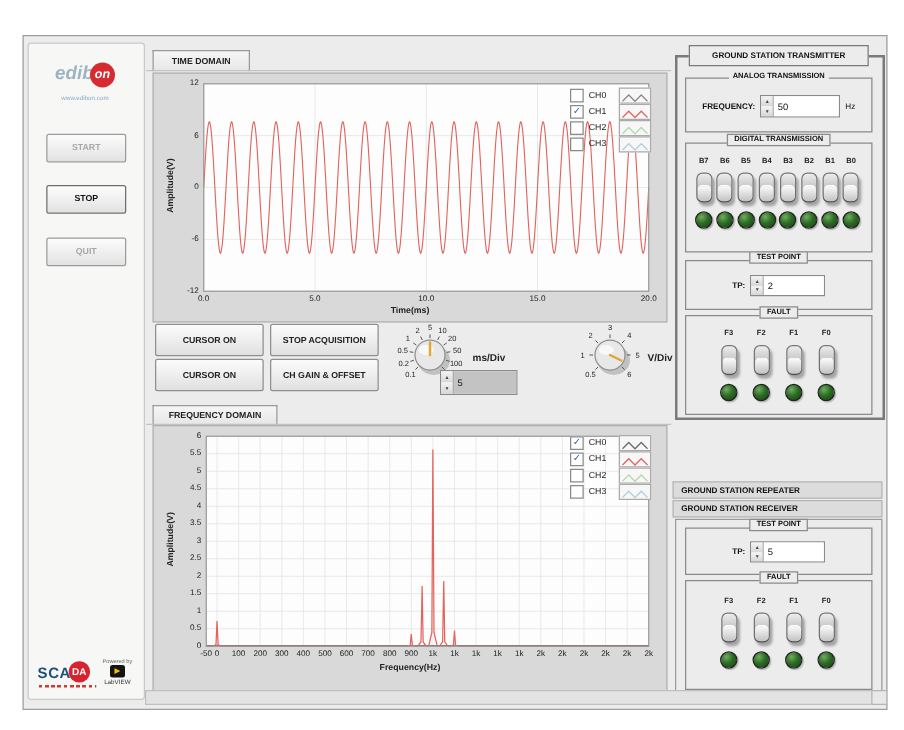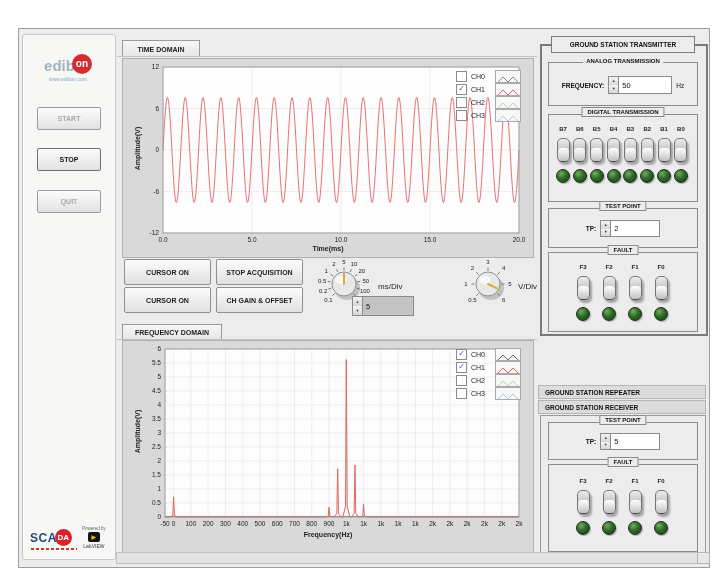--- a/index.html
+++ b/index.html
@@ -1,21 +1,21 @@
 <!DOCTYPE html>
 <html><head>
 <meta charset="utf-8">
 <style>
   html,body{margin:0;padding:0;background:#ffffff;font-family:"Liberation Sans",sans-serif;}
   #stage{position:relative;width:723px;height:584px;overflow:hidden;background:#fff;}
   .abs{position:absolute;}
   #window{left:18px;top:28px;width:690px;height:538px;background:#ececec;border:1px solid #9e9e9e;}
   
   #sidebar{left:22px;top:34px;width:92px;height:524px;background:#f7f7f6;border:1px solid #c9c9c9;border-radius:3px;}
-  .logo{left:24px;top:50px;width:88px;height:24px;display:flex;align-items:flex-end;justify-content:center;}
+  .logo{left:24px;top:50px;width:88px;height:24px;display:flex;align-items:flex-start;justify-content:center;font-style:italic;}
   .logo .txt{font-weight:bold;font-size:15px;color:#9fb4c0;}
   .logo .dot{width:20px;height:20px;border-radius:50%;background:#d62b31;color:#fff;font-weight:bold;font-size:10px;line-height:20px;text-align:center;margin-left:-3px;}
   .weblink{left:24px;top:76px;width:88px;font-size:5px;color:#88a9c3;text-align:center;}
   .sbtn{left:37px;width:62px;height:21px;display:flex;align-items:center;justify-content:center;
         background:linear-gradient(#fcfcfc,#e2e2e2);border:1px solid #9b9b9b;border-radius:2px;
         font-size:7px;font-weight:bold;color:#a8a8a8;}
   #btn-start{top:107px;} #btn-stop{top:148px;color:#111;border-color:#6e6e6e;} #btn-quit{top:190px;}
   .scada{left:30px;top:529px;display:flex;align-items:center;}
   .scada .txt{font-weight:900;font-size:12px;color:#1d4f7c;letter-spacing:.5px;}
   .scada .dot{width:17px;height:17px;border-radius:50%;background:#d6232e;color:#fff;font-weight:bold;font-size:8px;line-height:17px;text-align:center;margin-left:-2px;}
@@ -54,21 +54,21 @@
   .swatch{width:24px;height:11px;background:#f7f7f7;border:1px solid #aaa;}
   
   .cbtn{display:flex;align-items:center;justify-content:center;background:linear-gradient(#fcfcfc,#e0e0e0);
         border:1px solid #8f8f8f;border-radius:2px;font-size:7px;font-weight:bold;color:#222;}
   #btn-cursor1{left:124px;top:259px;width:85px;height:24px;}
   #btn-stopacq{left:216px;top:259px;width:85px;height:24px;}
   #btn-cursor2{left:124px;top:287px;width:85px;height:24px;}
   #btn-gain{left:216px;top:287px;width:85px;height:24px;}
   #knob-ms{left:312px;top:254px;}
   #knob-v{left:456px;top:254px;}
-  .knoblabel{font-size:8px;font-weight:normal;color:#222;}
+  .knoblabel{font-size:8px;font-weight:bold;color:#222;}
   #lbl-msdiv{left:378px;top:282px;}
   #lbl-vdiv{left:518px;top:282px;}
   
   .spin{display:flex;align-items:stretch;border:1px solid #8a8a8a;background:#fff;}
   .spin .arr{width:9px;display:flex;flex-direction:column;border-right:1px solid #8a8a8a;}
   .spin .arr div{flex:1;font-size:4px;line-height:4px;display:flex;align-items:center;justify-content:center;
                  background:linear-gradient(#f4f4f4,#d6d6d6);color:#444;}
   .spin .val{flex:1;font-size:7.5px;display:flex;align-items:center;padding-left:3px;color:#111;background:#fff;}
   .spin.grey .val{background:#c3c3c3;}
   #spin-msdiv{left:352px;top:296px;width:60px;height:18px;}

